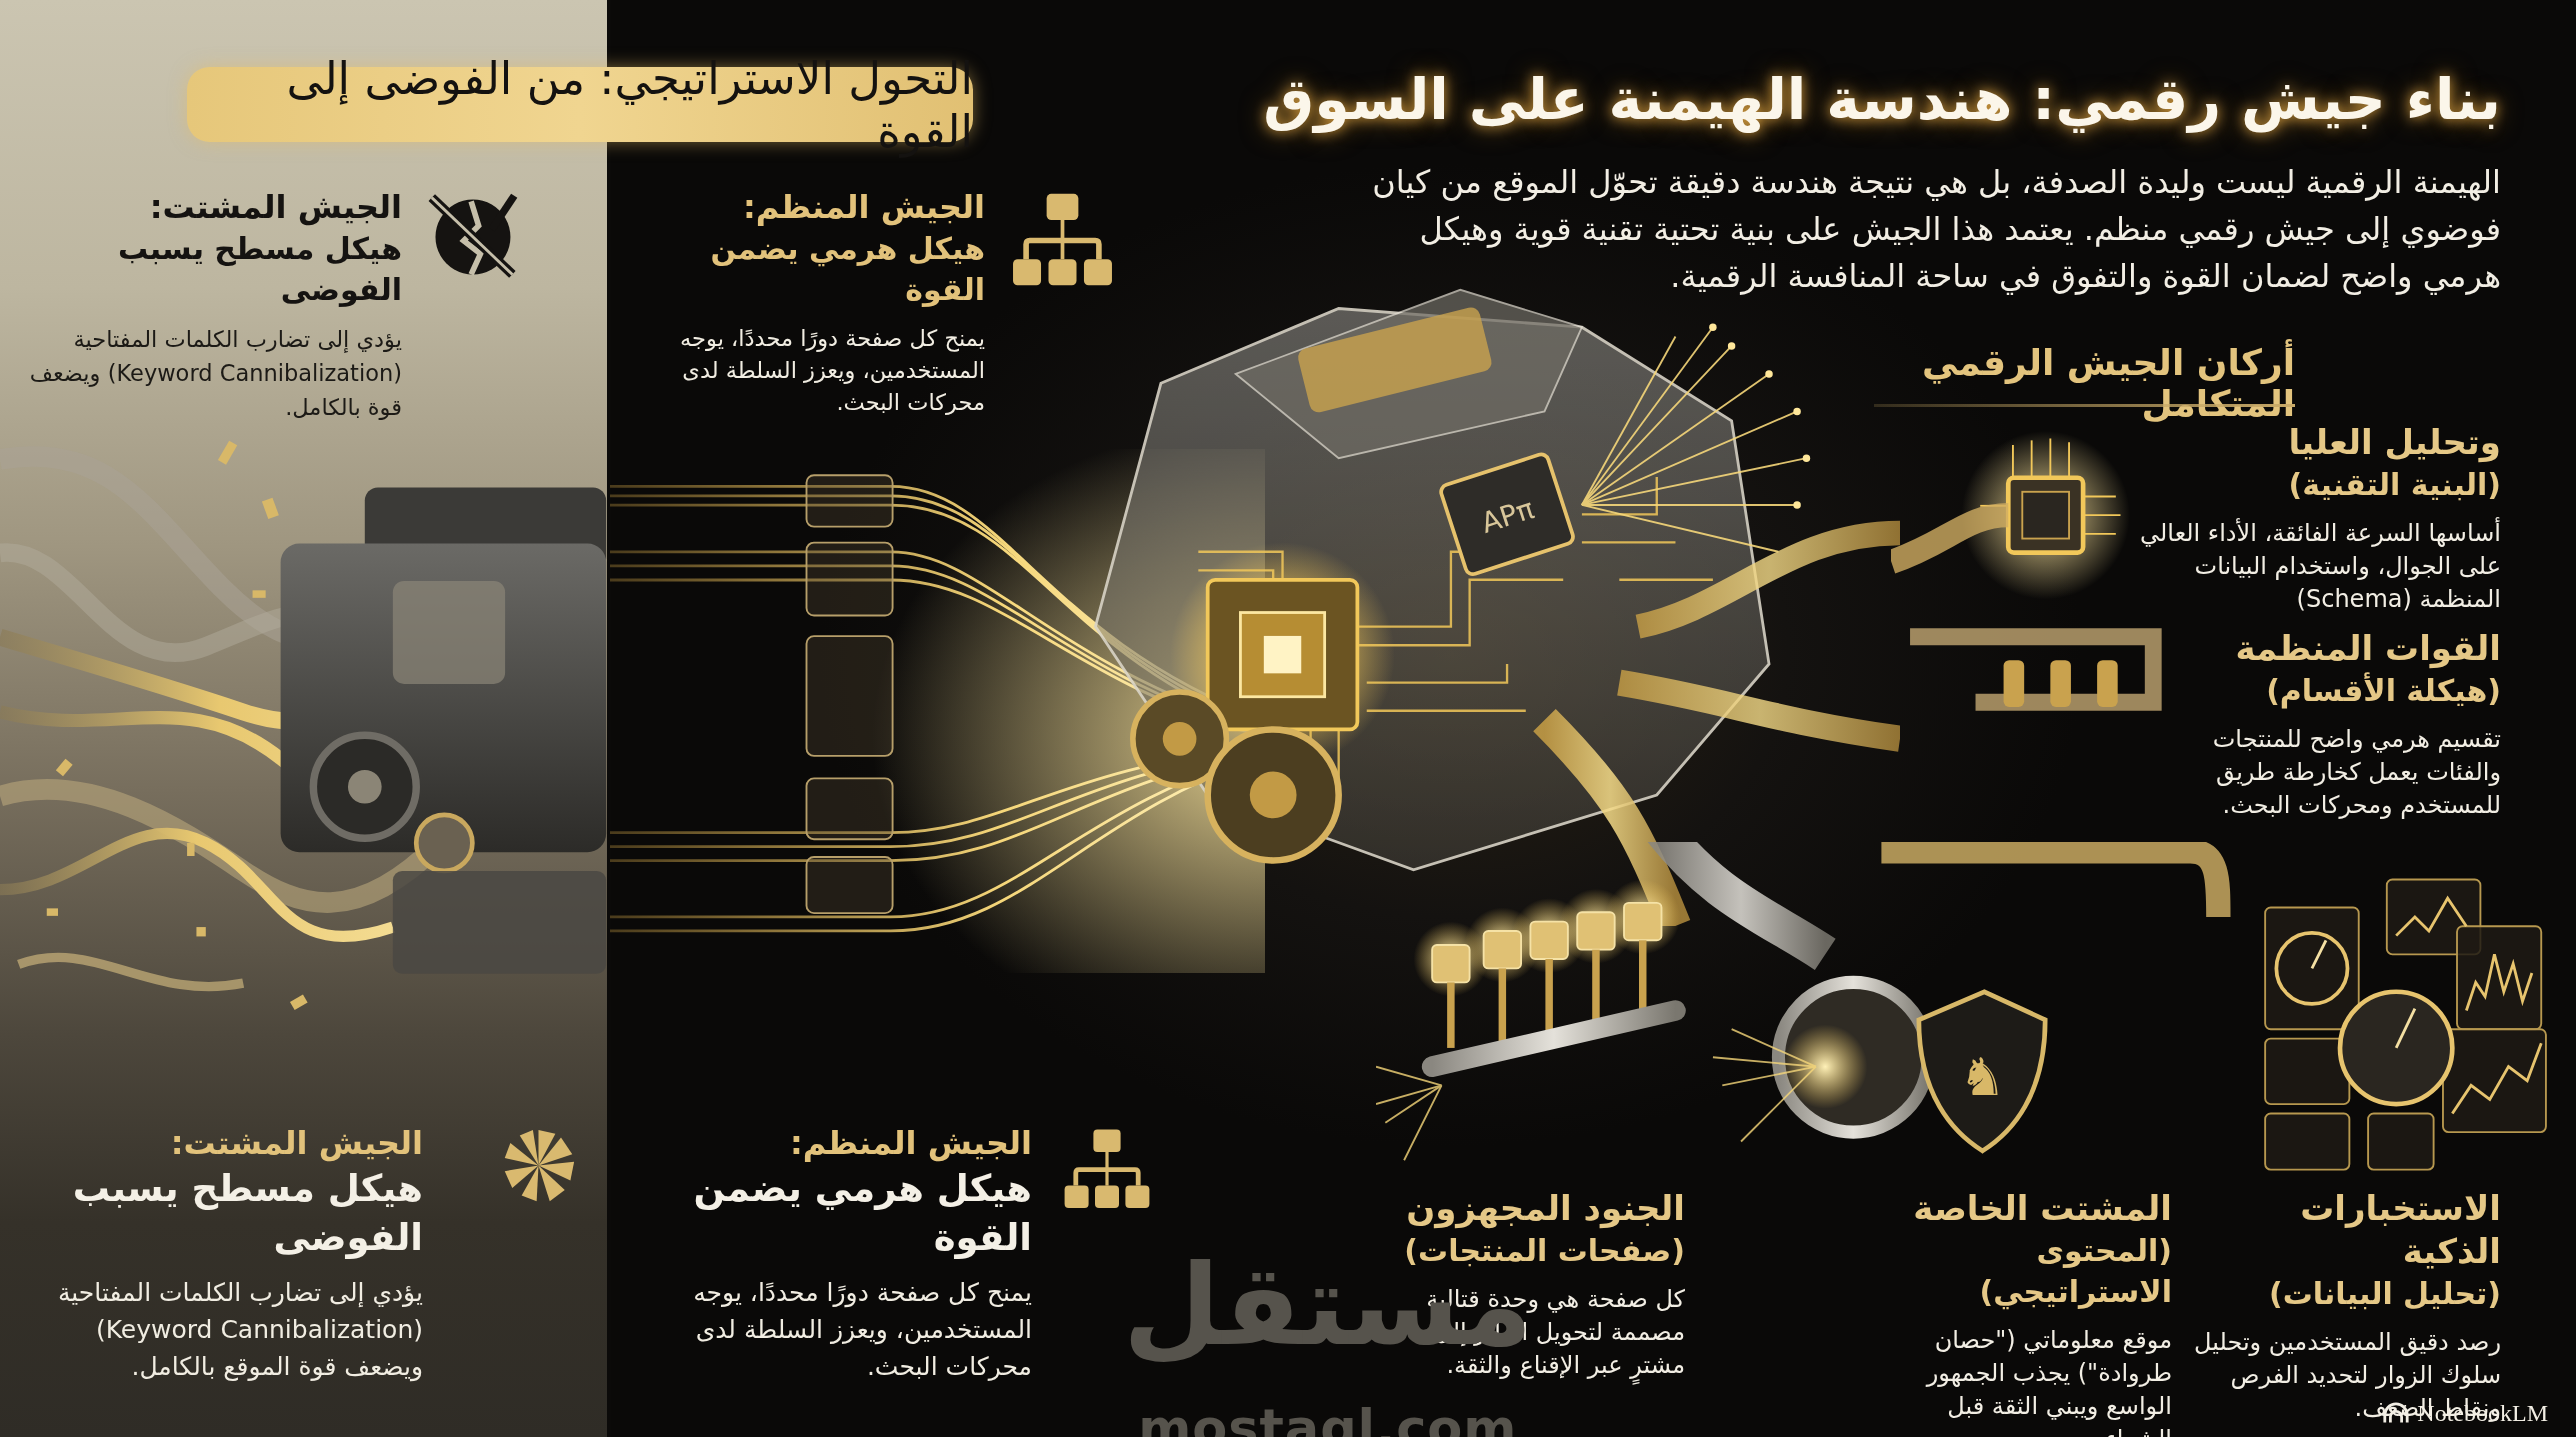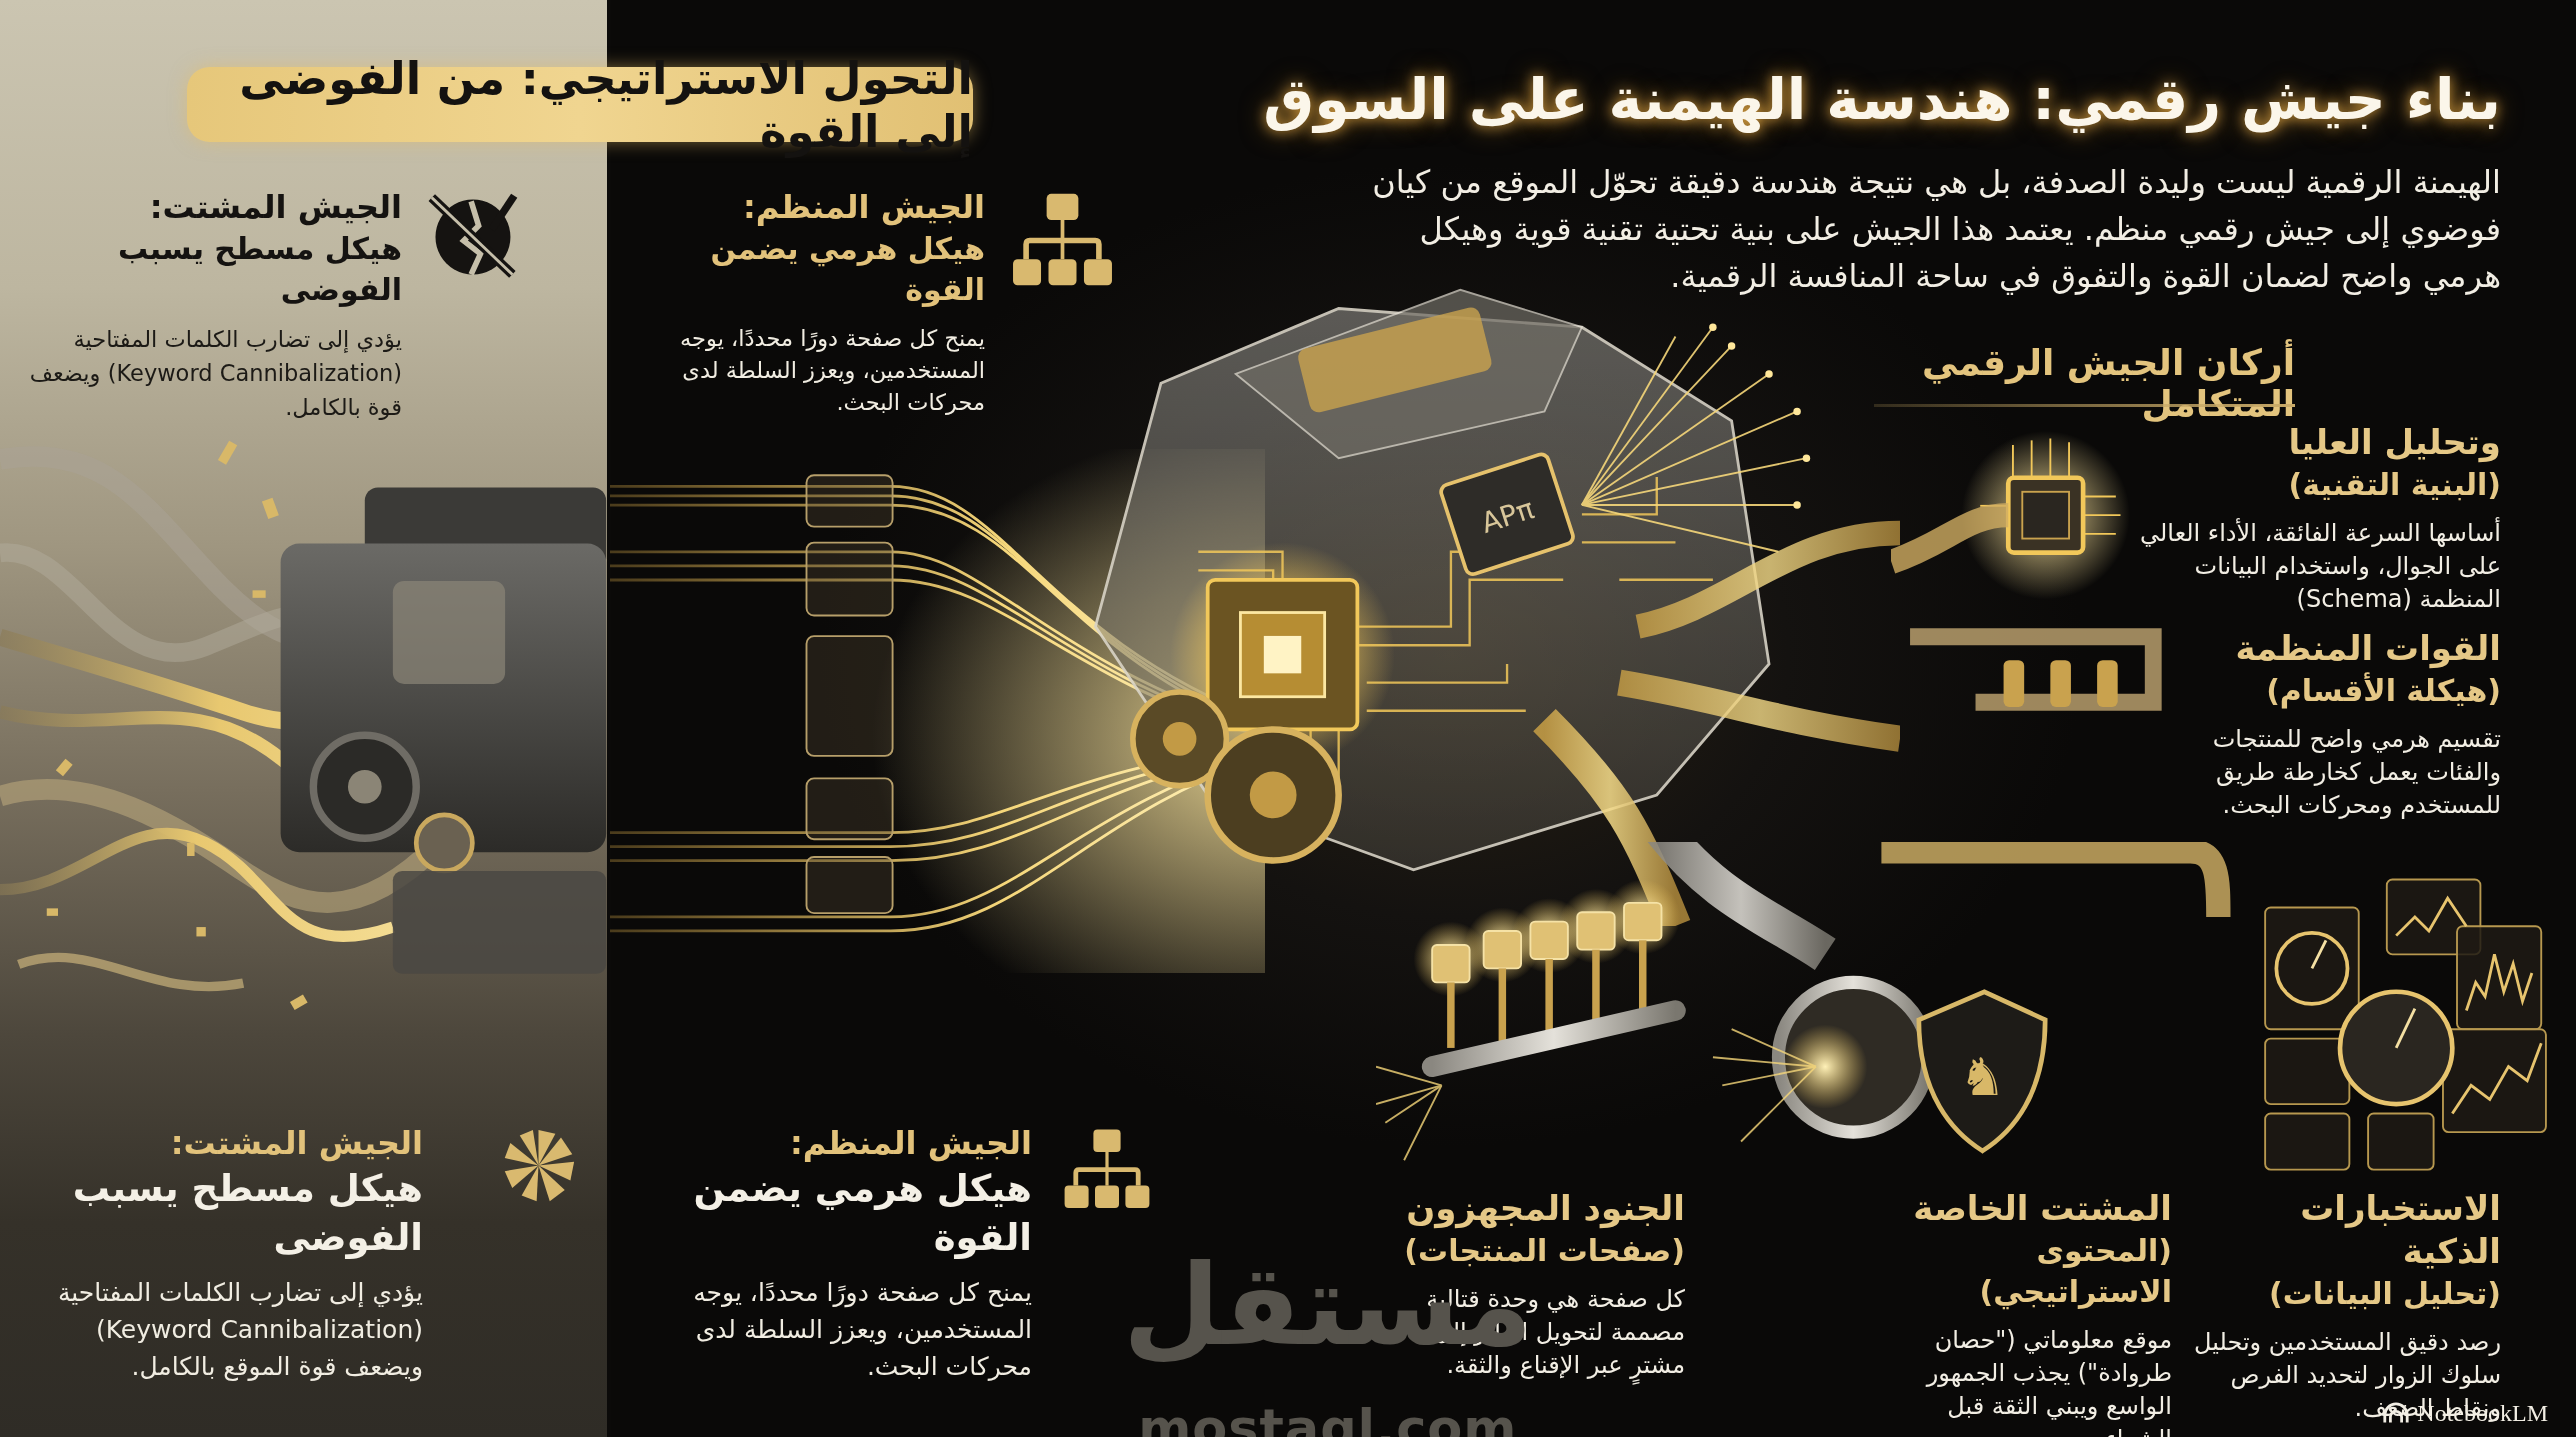--- a/index.html
+++ b/index.html
@@ -11,21 +11,21 @@
 
   
   .left-panel { position: absolute; left: 0; top: 0; width: 607px; height: 1438px;
     background: linear-gradient(180deg, #cbc5b1 0%, #bdb6a0 20%, #9f9680 38%, #776e5d 55%, #4d473c 72%, #353129 85%, #2f2c26 100%); }
   .divider { position: absolute; left: 607px; top: 0; width: 3.7px; height: 1438px; background: #0b0a09; }
 
   
   .pill { position: absolute; left: 187px; top: 67px; width: 786px; height: 75px; border-radius: 22.5px;
     background: linear-gradient(90deg, #e6c77a 0%, #f0d590 50%, #e1c073 100%);
     box-shadow: 0 0 17px rgba(230,190,100,0.5); display: flex; align-items: center; justify-content: center; }
-  .pill span { font-weight: bold; font-size: 45px; color: #141210; }
+  .pill span { font-weight: normal; font-size: 45px; color: #141210; }
 
   
   .main-title { position: absolute; right: 75px; top: 66px; width: 1310px; text-align: right;
     font-weight: bold; font-size: 57px; color: #fbf6ea;
     text-shadow: 0 0 13px rgba(230,170,70,0.85), 0 0 26px rgba(200,140,40,0.55); }
   .intro { position: absolute; right: 75px; top: 159px; width: 1170px; text-align: right;
     font-size: 32px; line-height: 47px; color: #f2eee4; }
 
   
   .pillars-title { position: absolute; right: 281px; top: 342px; width: 431px; text-align: right;

